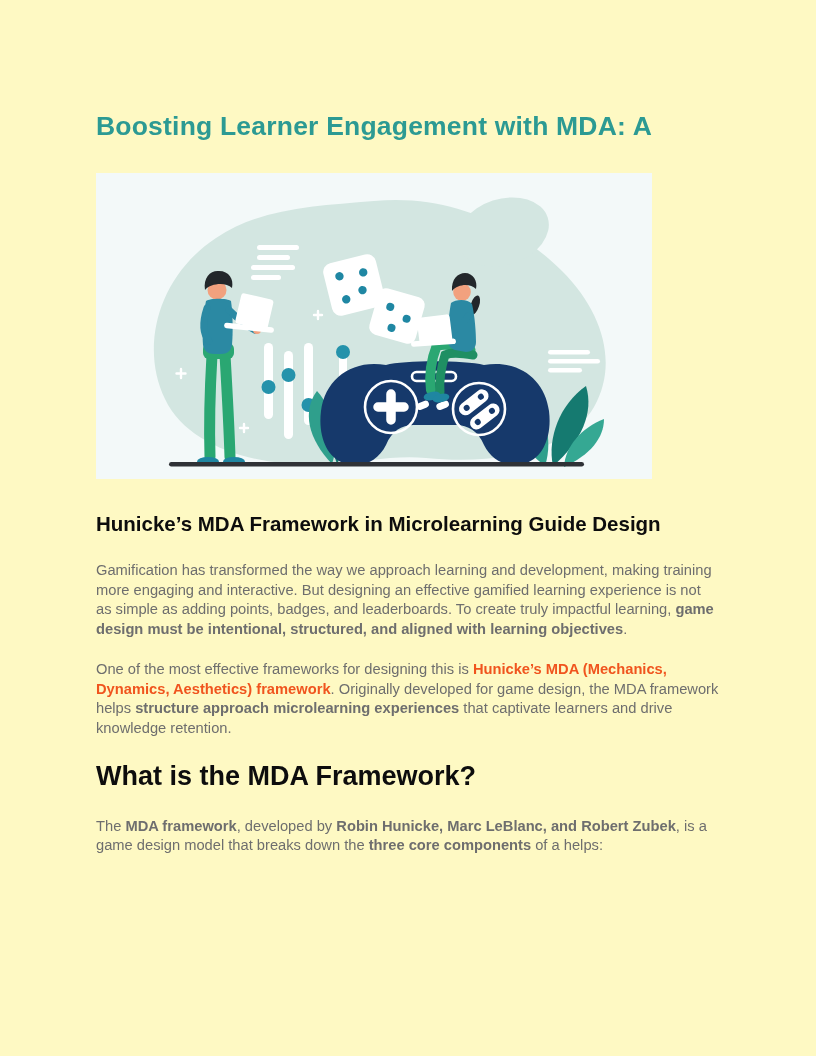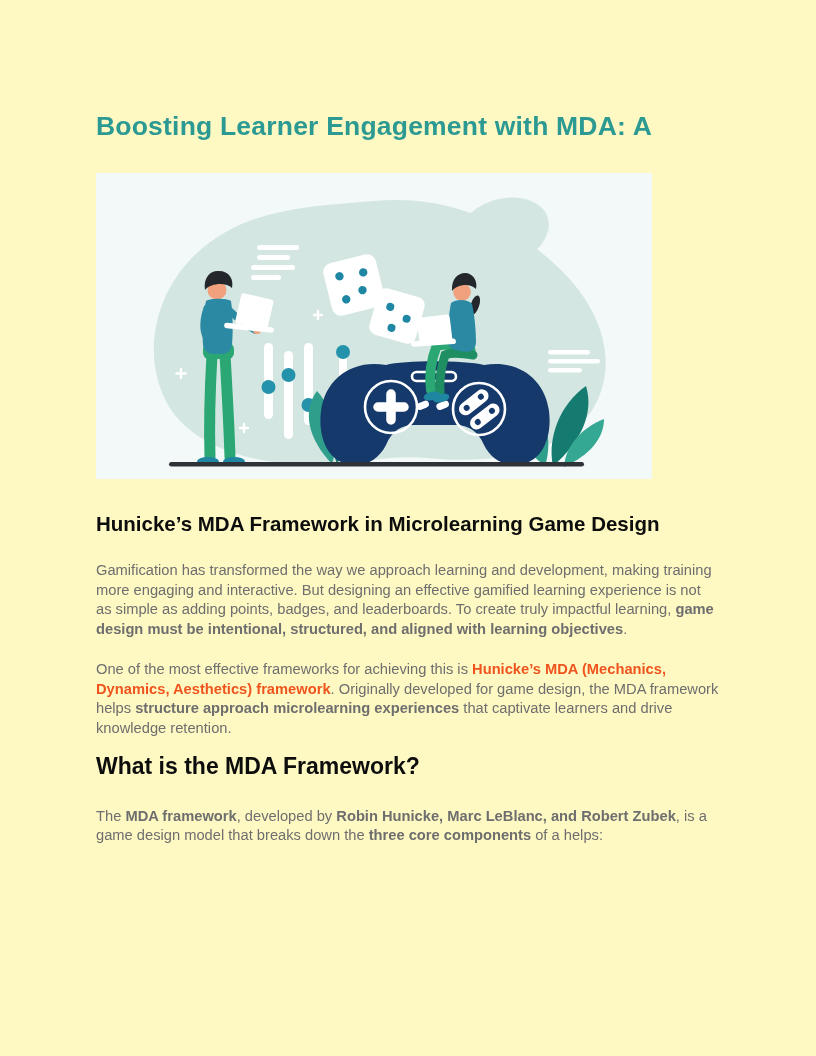--- a/index.html
+++ b/index.html
@@ -19,21 +19,21 @@
   h1.doc-title{
     margin:0;font-size:26.5px;line-height:50px;font-weight:bold;
     color:var(--title-color);letter-spacing:.2px;
   }
   .hero{margin-top:22px;width:556px;height:306px;display:block;}
   .hero svg{display:block;width:556px;height:306px;}
   h2.sec{
     margin:33px 0 0 0;font-size:20.5px;line-height:24px;
     font-weight:bold;color:var(--heading-color);
   }
-  h2.sec.big{margin-top:13px;font-size:23px;line-height:28px;}
+  h2.sec.big{margin-top:23px;font-size:27px;line-height:28px;}
   p.body{
     font-size:14.7px;line-height:19.7px;color:var(--body-color);margin:0;
     width:624px;
   }
   p.mt25{margin-top:25px;}
   p.mt20{margin-top:20px;}
   p.mt22{margin-top:22px;}
   p.mt27{margin-top:27px;}
   p.body .b{font-weight:bold;}
   p.body .link{color:var(--link-color);font-weight:bold;}
@@ -161,24 +161,24 @@
         <g>
           <rect x="322" y="143" width="33" height="27" rx="3" fill="#ffffff" transform="rotate(-7 338 156)"></rect>
           <rect x="315" y="167" width="45" height="5.5" rx="2.7" fill="#ffffff" transform="rotate(-4 337 170)"></rect>
         </g>
       </g>
 
       <rect x="73" y="289" width="415" height="4.6" rx="2.3" fill="#2f3236"></rect>
     </svg>
   </div>
 
-  <h2 class="sec">Hunicke’s MDA Framework in Microlearning Game Design</h2>
+  <h2 class="sec">Hunicke’s MDA Framework in Microlearning Guide Design</h2>
 
   <p class="body mt25"><span>Gamification has transformed the way we approach learning and development, making training more engaging and interactive. But designing an effective gamified learning experience is not as simple as adding points, badges, and leaderboards. To create truly impactful learning, </span><span class="b">game design must be intentional, structured, and aligned with learning objectives</span><span>.</span></p>
 
-  <p class="body mt20"><span>One of the most effective frameworks for achieving this is </span><span class="b link">Hunicke’s MDA (Mechanics, Dynamics, Aesthetics) framework</span><span>. Originally developed for game design, the MDA framework helps </span><span class="b">structure approach microlearning experiences</span><span> that captivate learners and drive knowledge retention.</span></p>
+  <p class="body mt20"><span>One of the most effective frameworks for designing this is </span><span class="b link">Hunicke’s MDA (Mechanics, Dynamics, Aesthetics) framework</span><span>. Originally developed for game design, the MDA framework helps </span><span class="b">structure approach microlearning experiences</span><span> that captivate learners and drive knowledge retention.</span></p>
 
 
   <h2 class="sec big">What is the MDA Framework?</h2>
 
   <p class="body mt27"><span>The </span><span class="b">MDA framework</span><span>, developed by </span><span class="b">Robin Hunicke, Marc LeBlanc, and Robert Zubek</span><span>, is a game design model that breaks down the </span><span class="b">three core components</span><span> of a helps:</span></p>
 
 </div>
 
 </body></html>

